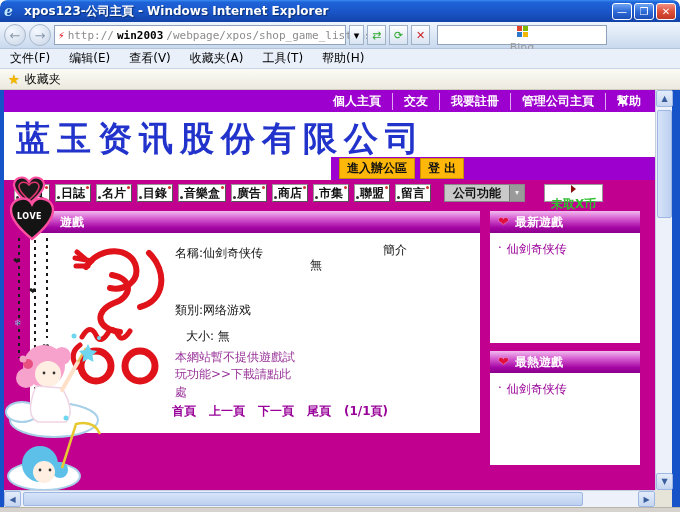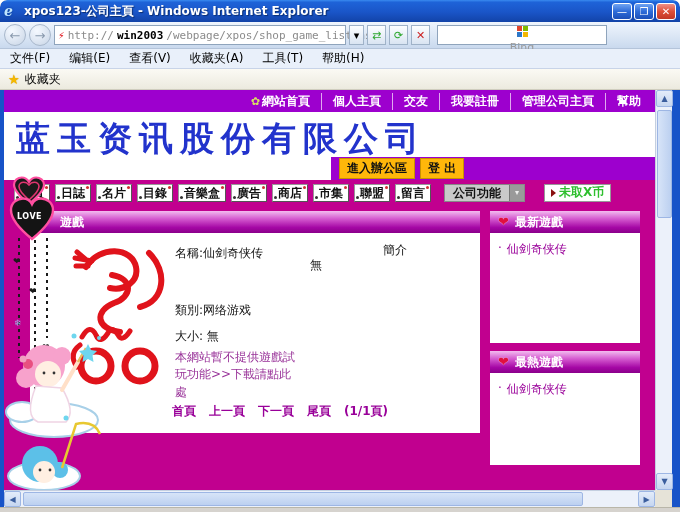--- a/index.html
+++ b/index.html
@@ -88,21 +88,21 @@
 
   .tabsrow { position:absolute; left:0; top:90px; width:651px; height:25px; display:flex; align-items:center; padding-left:10px; gap:5px; }
   .tab { position:relative; background:#fff; border:1px solid #999; border-right-color:#555; border-bottom-color:#555;
     font-size:12px; font-weight:bold; color:#111; padding:0 5px; height:18px; line-height:16px; white-space:nowrap; }
   .tab::after { content:""; position:absolute; top:1px; right:1px; width:3px; height:3px; background:#D03030; border-radius:50%; }
   .tab::before { content:""; position:absolute; bottom:2px; left:1px; width:3px; height:3px; background:#333; border-radius:50%; }
   .funcdd { display:flex; height:18px; border:1px solid #888; background:#C9C9C9; margin-left:8px; }
   .funcdd .dd-label { font-size:12px; font-weight:bold; padding:0 8px; color:#111; white-space:nowrap; }
   .funcdd .dd-arrow { width:15px; height:100%; background:#9A9A9A; border-left:1px solid #777; color:#EEE; font-size:8px;
     display:flex; align-items:center; justify-content:center; }
-  .xcoin { display:flex; align-items:center; gap:3px; height:18px; background:#fff; border:1px solid #999; padding:0 6px; margin-left:14px; }
+  .xcoin { display:flex; align-items:center; gap:3px; height:18px; background:#fff; border:1px solid #999; padding:0 6px; margin-left:14px;flex-direction:column; }
   .xcoin .tri { width:0; height:0; border-left:5px solid #8A1010; border-top:4px solid transparent; border-bottom:4px solid transparent; }
   .xcoin .xcoin-label { font-size:12px; font-weight:bold; color:#2FBF2F; white-space:nowrap; }
 
   
   .gamepanel { position:absolute; left:26px; top:121px; width:450px; height:222px; background:#fff; }
   .panelhead { height:22px; background:linear-gradient(180deg,#F2BCEF 0%,#D55BD0 35%,#A507A5 75%,#8A008A 100%);
     color:#fff; font-weight:bold; font-size:12px; line-height:22px; padding-left:30px; }
   .gp-text { position:absolute; font-size:12px; color:#111; white-space:nowrap; }
   .dl-link { position:absolute; left:145px; top:138px; width:122px; font-size:12px; color:#993399; line-height:1.45; text-decoration:none; }
   .pagerow { position:absolute; left:142px; top:192px; font-size:12px; font-weight:bold; color:#990099; display:flex; gap:13px; }
@@ -193,21 +193,20 @@
     <span>收藏夹</span>
   </div>
 
   <div class="viewport">
     <div class="frame-l"></div>
     <div class="frame-r"></div>
 
     <div class="page">
 
       <div class="topnav">
-        <span class="nav-item"><span class="flower">✿</span><span>網站首頁</span></span>
         <span class="nav-item"><span>個人主頁</span></span>
         <span class="nav-item"><span>交友</span></span>
         <span class="nav-item"><span>我要註冊</span></span>
         <span class="nav-item"><span>管理公司主頁</span></span>
         <span class="nav-item"><span>幫助</span></span>
       </div>
 
       <div class="banner">
         <div class="company">蓝玉资讯股份有限公司</div>
       </div>
@@ -237,21 +236,21 @@
           <span class="xcoin-label">未取X币</span>
         </span>
       </div>
 
       <div class="gamepanel">
         <div class="panelhead">遊戲</div>
         <span class="gp-text" style="left:145px; top:34px;">名稱:仙剑奇侠传</span>
         <span class="gp-text" style="left:353px; top:31px;">簡介</span>
         <span class="gp-text" style="left:280px; top:46px;">無</span>
         <span class="gp-text" style="left:145px; top:91px;">類別:网络游戏</span>
-        <span class="gp-text" style="left:145px; top:117px;">大小: 無</span>
+        <span class="gp-text" style="left:156px; top:117px;">大小: 無</span>
         <a class="dl-link" href="#">本網站暫不提供遊戲試玩功能&gt;&gt;下載請點此處</a>
         <div class="pagerow">
           <span>首頁</span>
           <span>上一頁</span>
           <span>下一頁</span>
           <span>尾頁</span>
           <span>(1/1頁)</span>
         </div>
 
         <svg class="decor" style="left:22px; top:28px;" width="132" height="158" viewBox="0 0 132 158">

